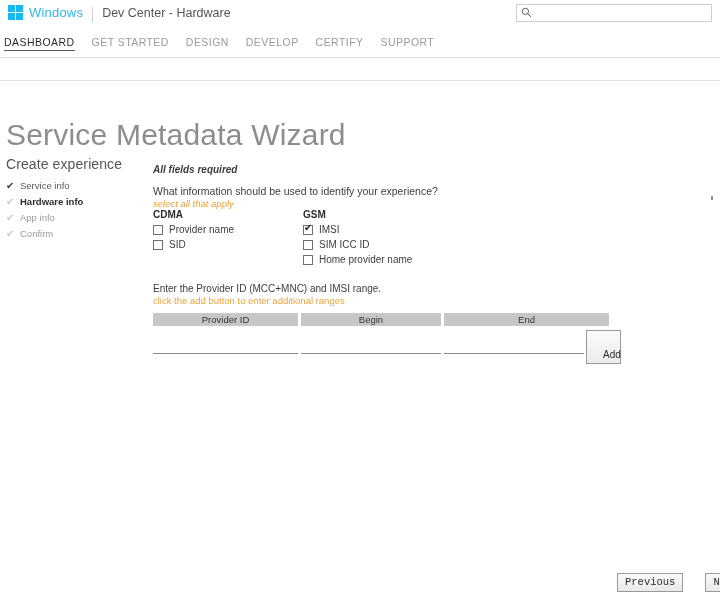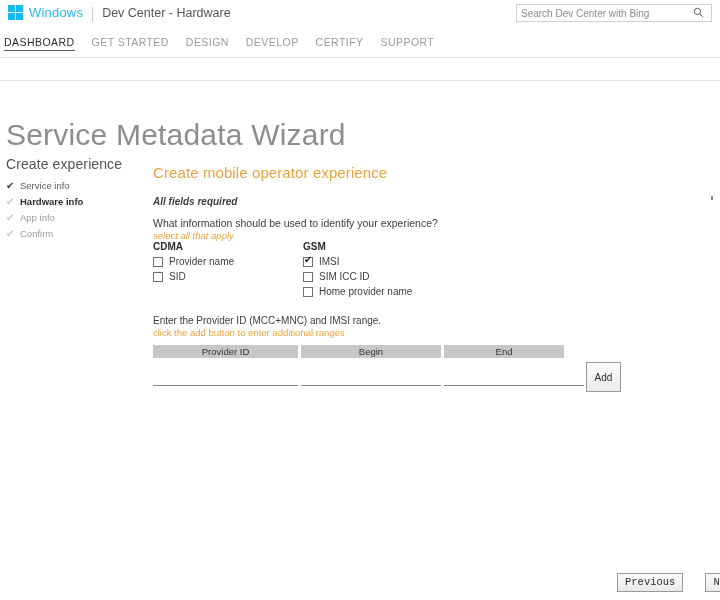--- a/index.html
+++ b/index.html
@@ -131,38 +131,38 @@
   
   .tbl { position: relative; width: 460px; }
   .tbl-head { display: flex; }
   .th {
     height: 13px; background: #c7c7c7; color: #333333;
     font-size: 9.5px; text-align: center; line-height: 13px;
     margin-right: 3px;
   }
   .th-1 { width: 145px; }
   .th-2 { width: 140px; }
-  .th-3 { width: 120px; }
+  .th-3 { width: 165px; }
   .tbl-row { display: flex; margin-top: 12px; }
   .tbl-row input {
     height: 16px; border: 0; border-bottom: 1px solid #8a8a8a;
     background: transparent; outline: none; margin-right: 3px;
     font-family: "Liberation Sans", sans-serif; font-size: 10px; color: #333;
     padding: 0 2px;
   }
   .cell-1 { width: 145px; }
   .cell-2 { width: 140px; }
   .cell-3 { width: 140px; }
   .addbtn {
     position: absolute; left: 433px; top: 17px;
-    width: 35px; height: 30px;
+    width: 35px; height: 18px;
     background: linear-gradient(#fbfbfb, #ebebeb);
     border: 1px solid #9a9a9a; color: #2c2c2c;
     font-family: "Liberation Sans", sans-serif; font-size: 10px;
-    line-height: 15px; text-align: center; cursor: pointer; padding: 4px;
+    line-height: 15px; text-align: center; cursor: pointer; padding: 16px;
   }
 
   
   .footer { position: absolute; left: 617px; top: 573px; display: flex; }
   .navbtn {
     height: 19px; background: linear-gradient(#fbfbfb, #e9e9e9);
     border: 1px solid #9a9a9a; color: #2c2c2c;
     font-family: Liberation Mono, monospace; font-size: 10.5px;
     line-height: 17px; text-align: center; cursor: pointer; padding: 0 7px;
   }
@@ -186,21 +186,20 @@
           <i></i>
           <i></i>
           <i></i>
       </span>
       <span class="brand-name">Windows</span>
       <span class="brand-divider"></span>
       <span class="brand-sub">Dev Center - Hardware</span>
     </div>
 
     <div class="searchbox">
-      <input type="text" placeholder="Search Dev Center with Bing" style="">
       <span class="search-icon">
         <svg width="11" height="11" viewBox="0 0 16 16" aria-hidden="true">
           <circle cx="6.4" cy="6.4" r="4.6" fill="none" stroke="#4a4a4a" stroke-width="1.3"></circle>
           <line x1="9.9" y1="9.9" x2="14.4" y2="14.4" stroke="#4a4a4a" stroke-width="1.3"></line>
         </svg>
       </span>
     </div>
   </div>
 
   <div class="primarynav">
@@ -235,21 +234,20 @@
       <span class="rail-label">App info</span>
     </div>
     <div class="rail-item todo">
       <span class="rail-check">✔</span>
       <span class="rail-label">Confirm</span>
     </div>
   </div>
 
   <div class="content">
 
-    <div class="section-heading">Create mobile operator experience</div>
     <div class="required-note">All fields required</div>
     <div class="question">What information should be used to identify your experience?</div>
     <div class="hint">select all that apply</div>
 
     <div class="cols">
 
       <div class="col">
         <div class="col-label">CDMA</div>
 
         <label class="cbrow">

